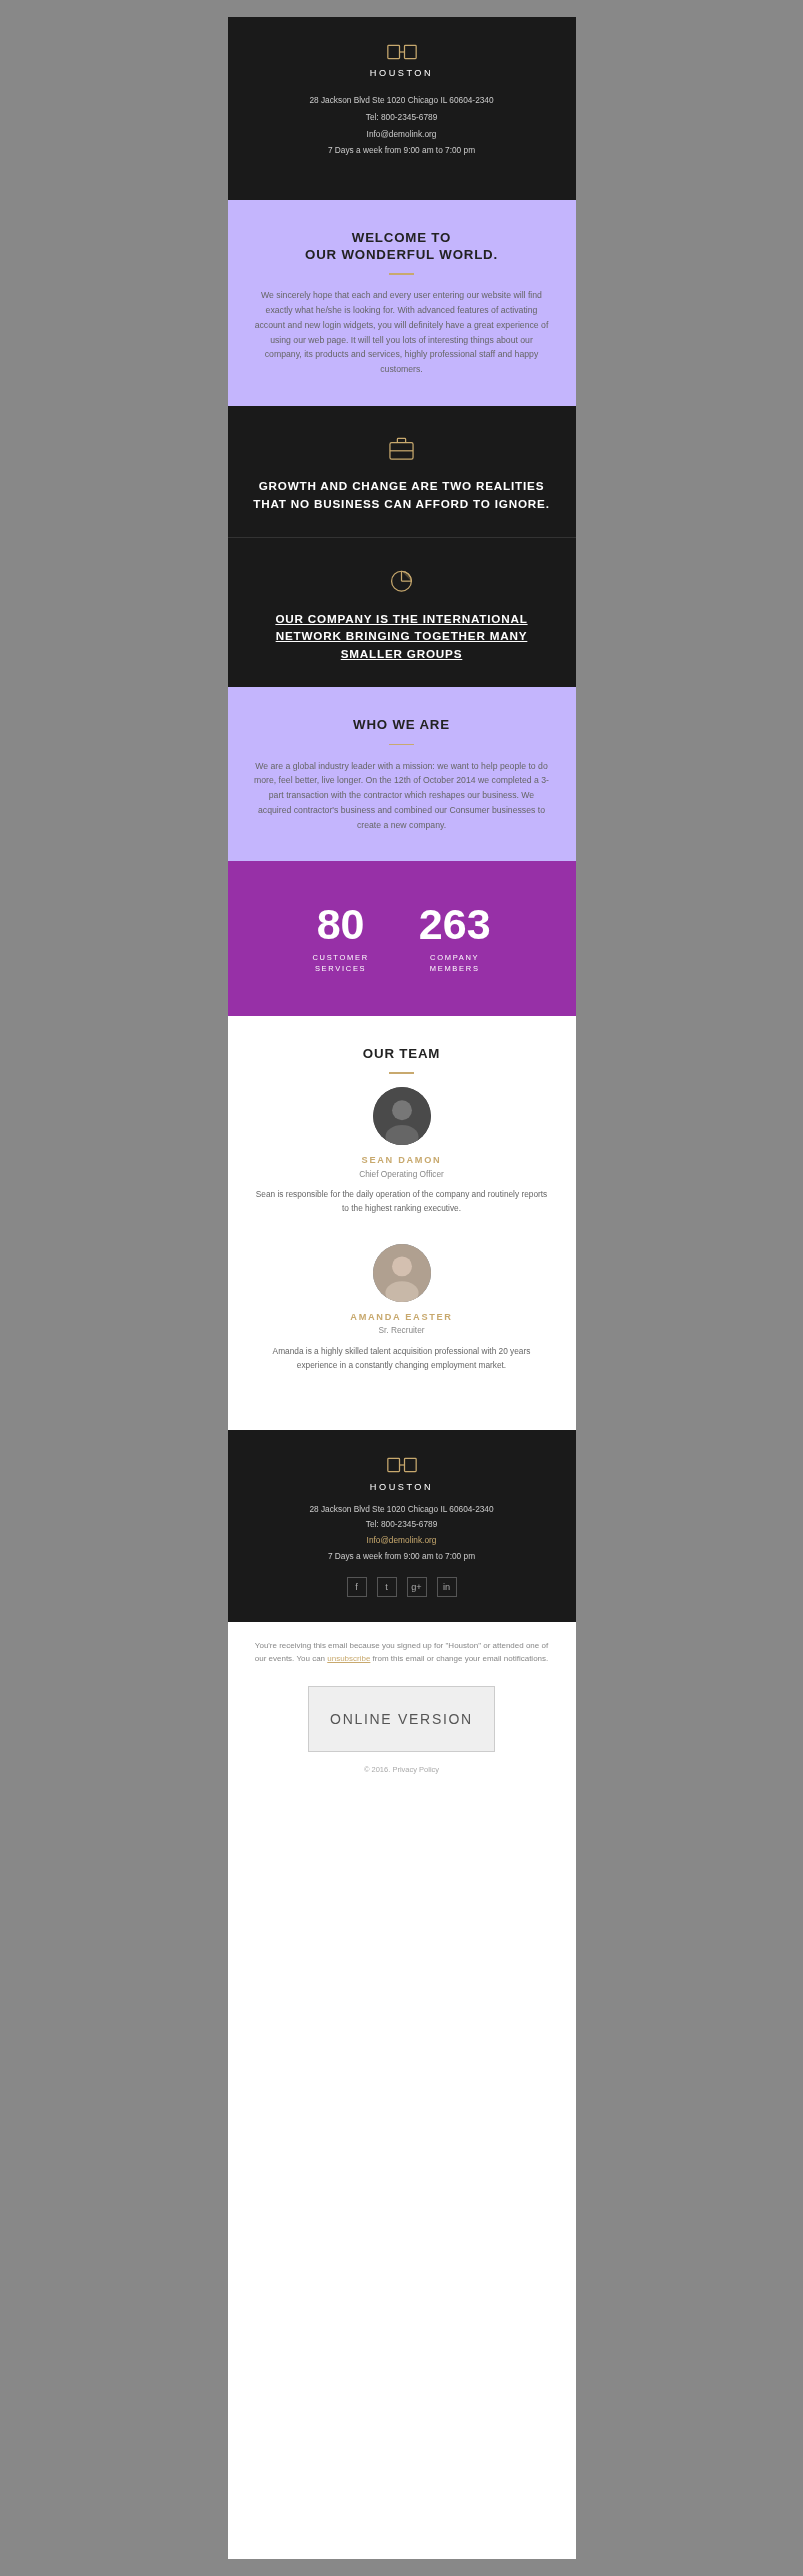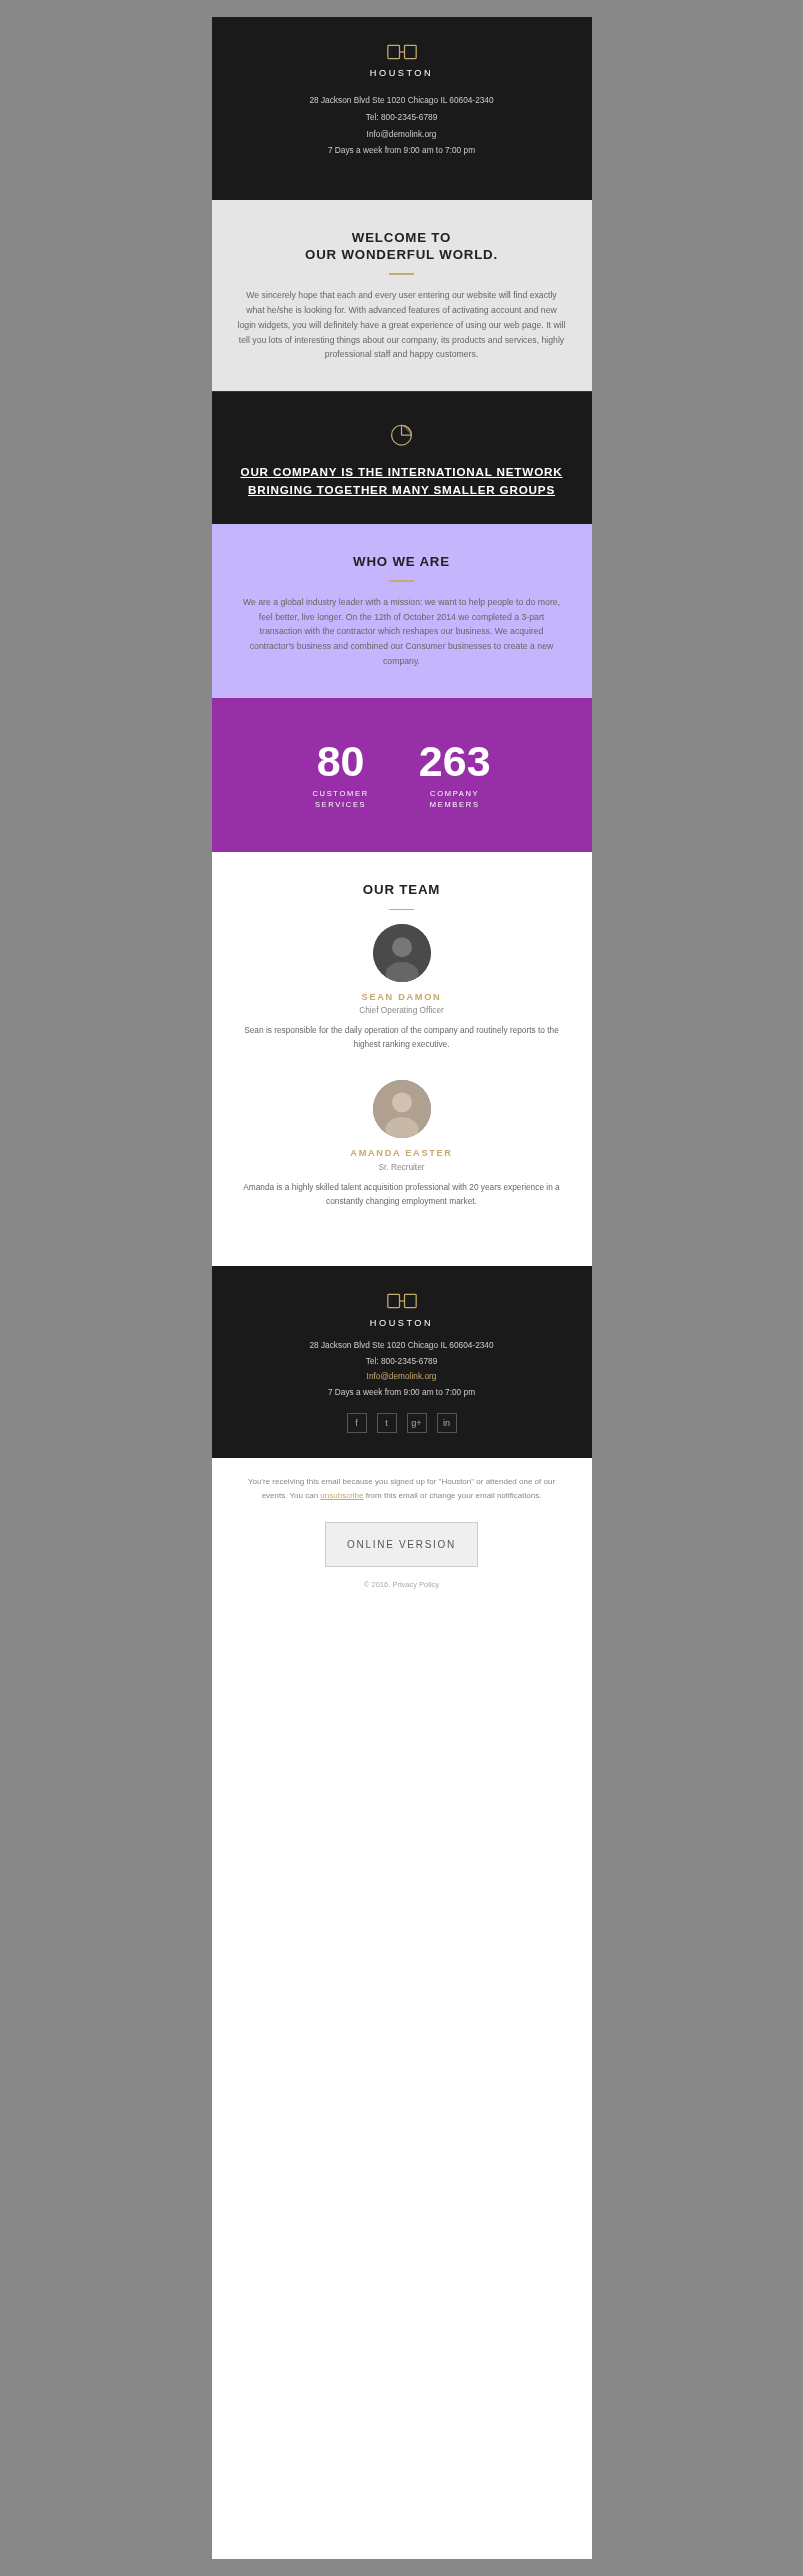--- a/index.html
+++ b/index.html
@@ -11,21 +11,21 @@
       min-height: 2576px;
     }
     .page-wrapper {
       width: 804px;
       position: relative;
       display: flex;
       justify-content: center;
       padding: 16.7px 0;
     }
     .email-container {
-      width: 380px;
+      width: 348px;
       background: #fff;
       position: relative;
       z-index: 1;
       margin: 0 auto;
     }
 
     
     .hero-section {
       background: #1a1a1a;
       color: #fff;
@@ -58,21 +58,21 @@
     .hero-contact {
       font-size: 8.3px;
       color: #ccc;
       line-height: 1.8;
       margin-top: 8.3px;
     }
     .hero-contact p { margin: 1.7px 0; }
 
     
     .welcome-section {
-      background: #e5e5e5;
+      background: #c4b5fd;
       text-align: center;
       padding: 29px 25px;
     }
     .section-title {
       font-size: 13.3px;
       font-weight: bold;
       text-transform: uppercase;
       letter-spacing: 0.8px;
       color: #222;
       margin-bottom: 10px;
@@ -254,22 +254,22 @@
     .footer-note {
       font-size: 8px;
       color: #888;
       line-height: 1.7;
       margin-bottom: 20px;
     }
     .footer-note a { color: #c8a96e; }
     .footer-online-btn {
       display: inline-block;
       border: 0.8px solid #ccc;
-      padding: 16px 21px;
-      font-size: 10px;
+      padding: 24px 21px;
+      font-size: 14px;
       letter-spacing: 1.7px;
       text-transform: uppercase;
       color: #555;
       margin-bottom: 12.5px;
       cursor: pointer;
     }
     .footer-copy {
       font-size: 7.5px;
       color: #aaa;
     }
@@ -301,20 +301,30 @@
         <p>7 Days a week from 9:00 am to 7:00 pm</p>
       </div>
     </div>
 
     <div class="welcome-section">
       <div class="section-title">WELCOME TO<br>OUR WONDERFUL WORLD.</div>
       <div class="section-divider"></div>
       <div class="section-text">We sincerely hope that each and every user entering our website will find exactly what he/she is looking for. With advanced features of activating account and new login widgets, you will definitely have a great experience of using our web page. It will tell you lots of interesting things about our company, its products and services, highly professional staff and happy customers.</div>
     </div>
 
+    <div class="dark-card">
+      <div class="dark-card-icon">
+        <svg viewBox="0 0 40 40" fill="none" xmlns="http://www.w3.org/2000/svg">
+          <rect x="6" y="14" width="28" height="20" rx="2" stroke="#c8a96e" stroke-width="1.5" fill="none"></rect>
+          <path d="M15 14v-4a1 1 0 011-1h8a1 1 0 011 1v4" stroke="#c8a96e" stroke-width="1.5" fill="none"></path>
+          <line x1="6" y1="24" x2="34" y2="24" stroke="#c8a96e" stroke-width="1.5"></line>
+        </svg>
+      </div>
+      <div class="dark-card-text">GROWTH AND CHANGE ARE TWO REALITIES THAT NO BUSINESS CAN AFFORD TO IGNORE.</div>
+    </div>
 
     <div class="dark-card" style="border-top: 0.8px solid #333; text-decoration: underline;">
       <div class="dark-card-icon">
         <svg viewBox="0 0 40 40" fill="none" xmlns="http://www.w3.org/2000/svg">
           <circle cx="20" cy="22" r="12" stroke="#c8a96e" stroke-width="1.5" fill="none"></circle>
           <path d="M20 22 L20 10" stroke="#c8a96e" stroke-width="1.5"></path>
           <path d="M20 22 L32 22" stroke="#c8a96e" stroke-width="1.5"></path>
           <path d="M20 10 A12 12 0 0 1 32 22" stroke="#c8a96e" stroke-width="1.5" fill="rgba(200,169,110,0.3)"></path>
         </svg>
       </div>

